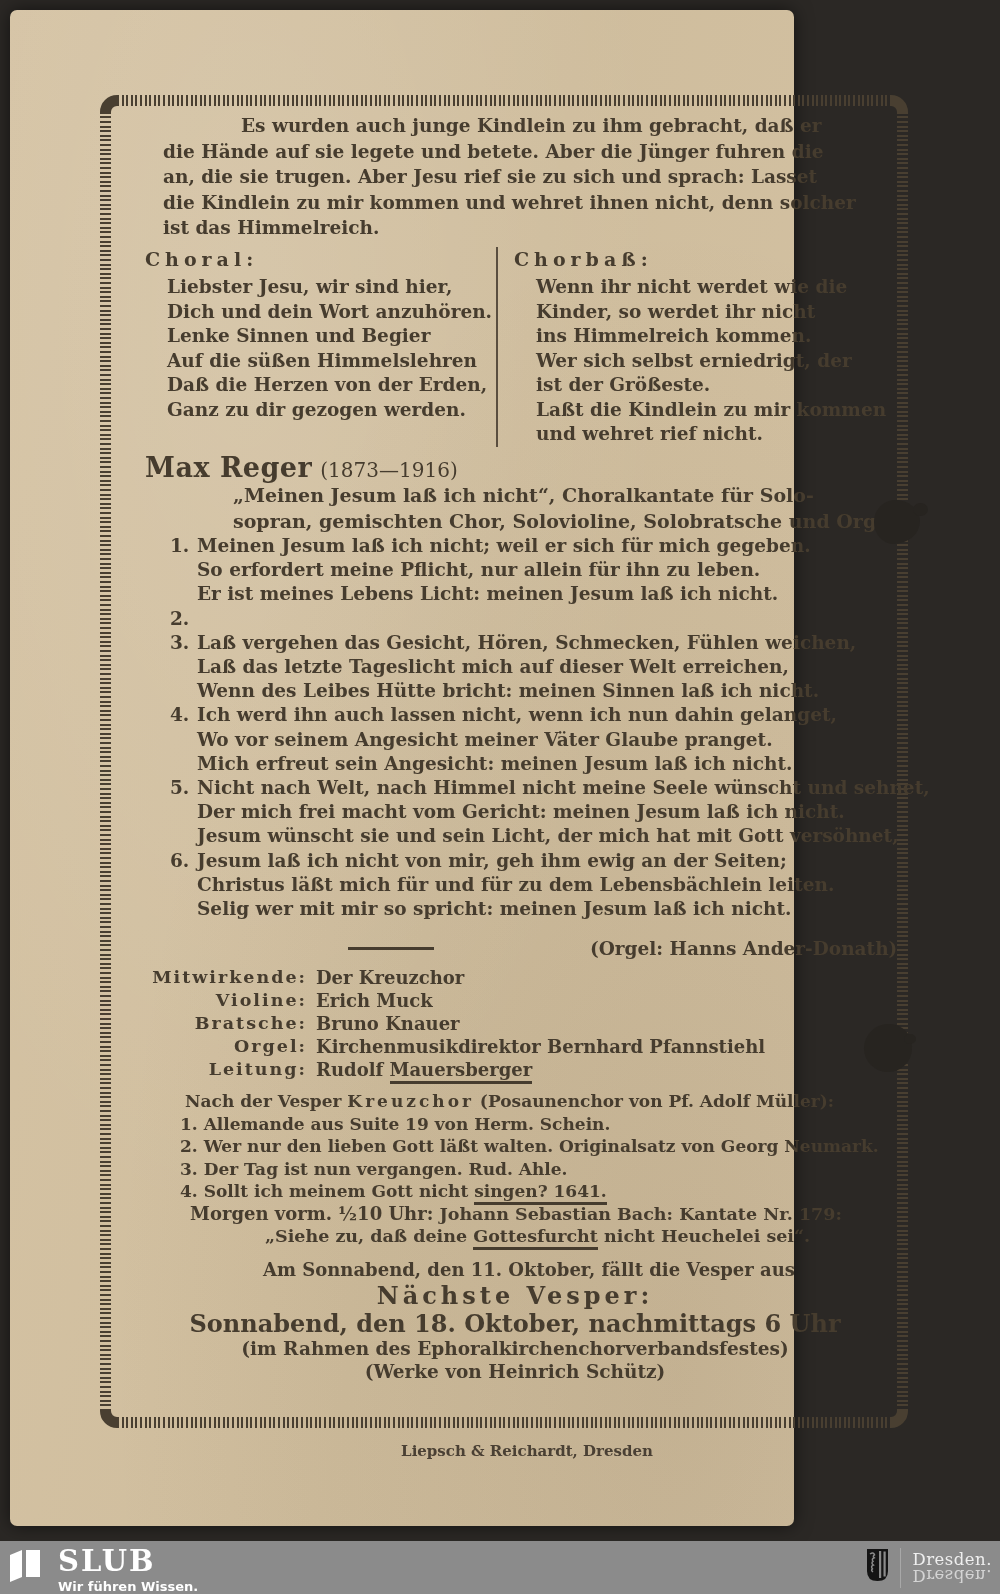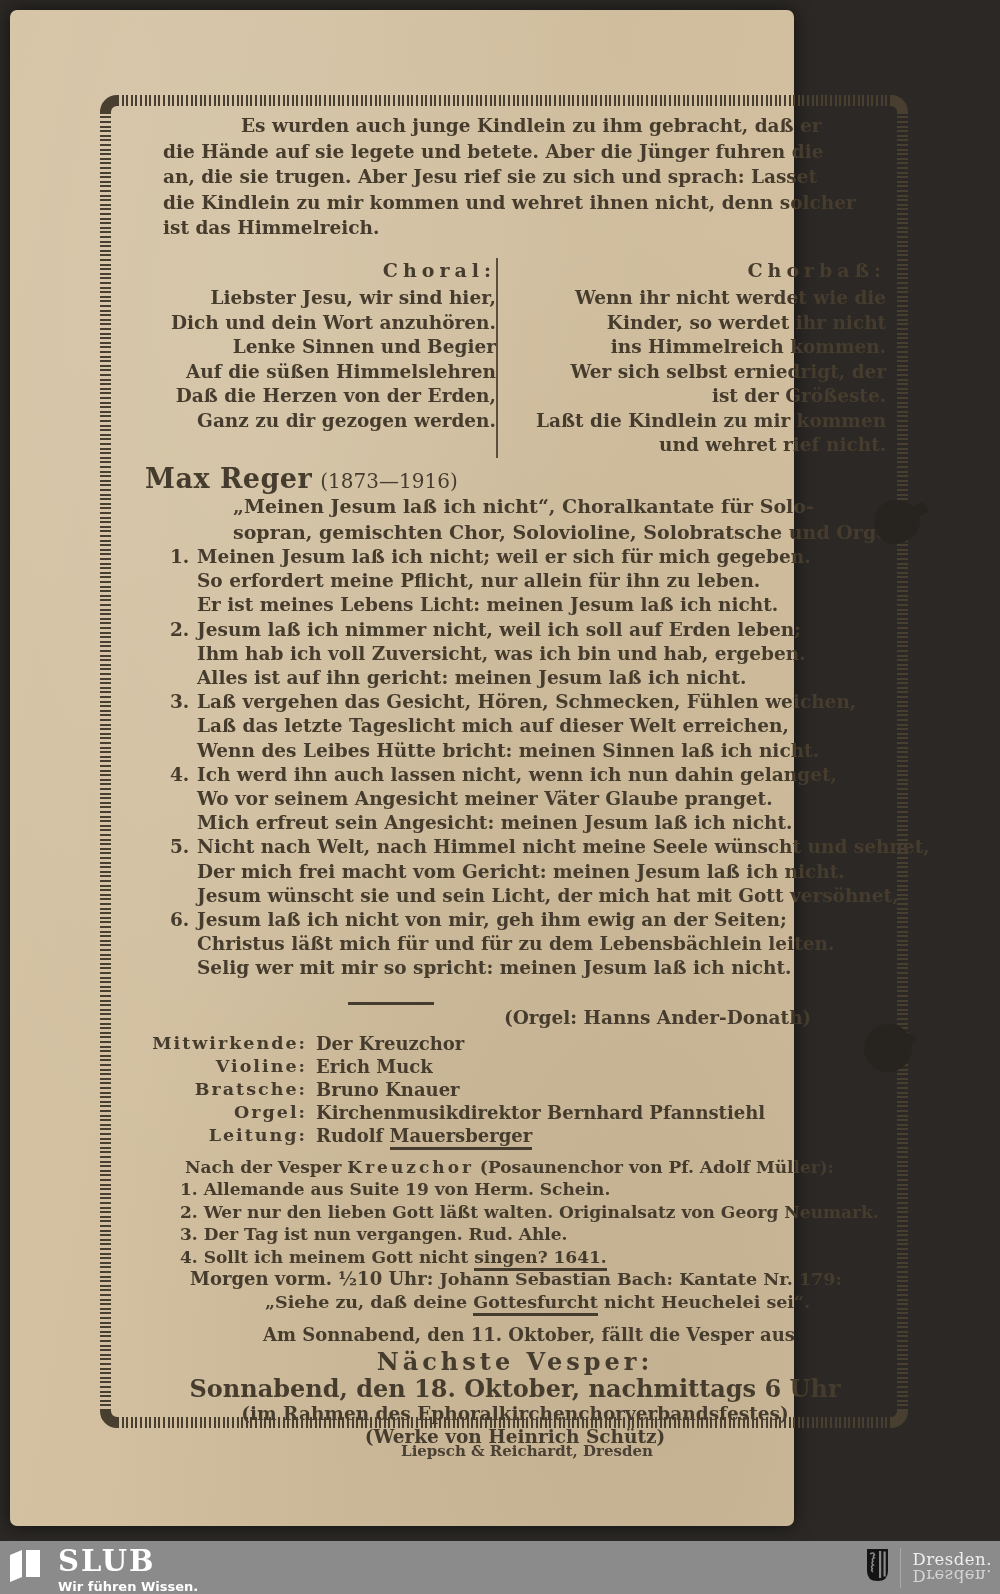--- a/index.html
+++ b/index.html
@@ -42,32 +42,32 @@
   .blob2{left:854px;top:1014px;width:48px;height:48px;border-radius:52% 48% 50% 50%;}
   .blob2n{left:894px;top:1024px;width:12px;height:10px;border-radius:50%;}
   
   .content{
     position:absolute;left:135px;top:103px;width:740px;
     color:#463c2e;font-weight:bold;font-size:18.5px;line-height:25.5px;
   }
   .content div{white-space:nowrap;}
   .scripture{margin-left:18px;}
   .indent-first{text-indent:78px;}
-  .cols{display:flex;margin-top:17px;line-height:24.5px;text-align:right;}
+  .cols{display:flex;margin-top:6px;line-height:24.5px;}
   .col-l{width:351px;flex:none;}
   .col-r{border-left:2px solid #5a4e3f;padding-left:16px;flex:none;}
   .col-head{letter-spacing:5px;font-size:19px;}
   .col-body{margin-left:22px;margin-top:4px;}
   .reger-head{margin-top:8px;}
   .composer{font-size:27px;letter-spacing:.5px;}
   .dates{font-size:20px;font-weight:normal;margin-left:8px;}
   .subtitle{margin-left:88px;font-size:19px;}
   .verse{display:flex;margin-left:25px;line-height:24.2px;}
   .vnum{width:27px;flex:none;}
-  .organ-line{display:flex;align-items:flex-start;margin:21px 0 0 203px;height:25px;flex-direction:column;}
+  .organ-line{display:flex;align-items:center;margin:15px 0 0 203px;height:25px;}
   .rule{width:86px;border-top:3px solid #463c2e;flex:none;}
   .organ-text{margin-left:156px;}
   .mw{margin-top:5px;line-height:23px;}
   .mw-row{display:flex;}
   .mw-label{width:162px;text-align:right;letter-spacing:2px;flex:none;font-size:17.5px;}
   .mw-val{margin-left:9px;font-size:18px;}
   .uline{border-bottom:3px solid #463c2e;padding-bottom:1px;}
   .turm{margin-top:9px;font-size:17px;line-height:22.5px;}
   .turm-head{margin-left:40px;}
   .sperr{letter-spacing:3px;}
@@ -168,25 +168,20 @@
     <div class="verse">
       <span class="vnum">1.</span>
       <div>
         <div>Meinen Jesum laß ich nicht; weil er sich für mich gegeben.</div>
         <div>So erfordert meine Pflicht, nur allein für ihn zu leben.</div>
         <div>Er ist meines Lebens Licht: meinen Jesum laß ich nicht.</div>
       </div>
     </div>
     <div class="verse">
       <span class="vnum">2.</span>
-      <div>
-        <div>Jesum laß ich nimmer nicht, weil ich soll auf Erden leben;</div>
-        <div>Ihm hab ich voll Zuversicht, was ich bin und hab, ergeben.</div>
-        <div>Alles ist auf ihn gericht: meinen Jesum laß ich nicht.</div>
-      </div>
     </div>
     <div class="verse">
       <span class="vnum">3.</span>
       <div>
         <div>Laß vergehen das Gesicht, Hören, Schmecken, Fühlen weichen,</div>
         <div>Laß das letzte Tageslicht mich auf dieser Welt erreichen,</div>
         <div>Wenn des Leibes Hütte bricht: meinen Sinnen laß ich nicht.</div>
       </div>
     </div>
     <div class="verse">

